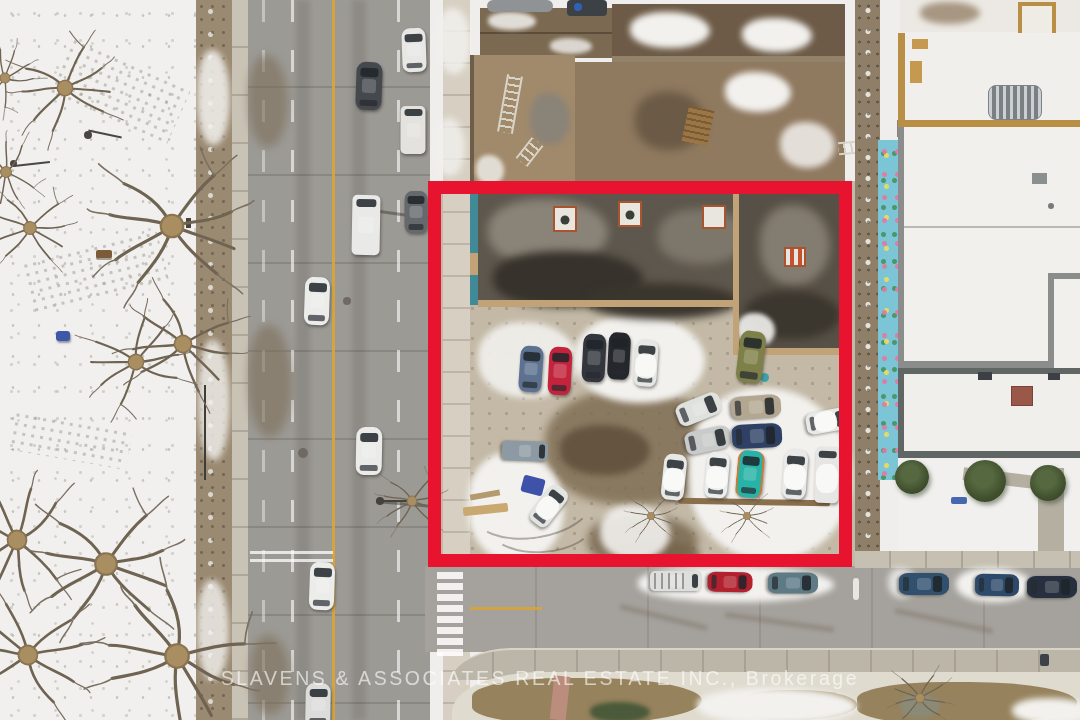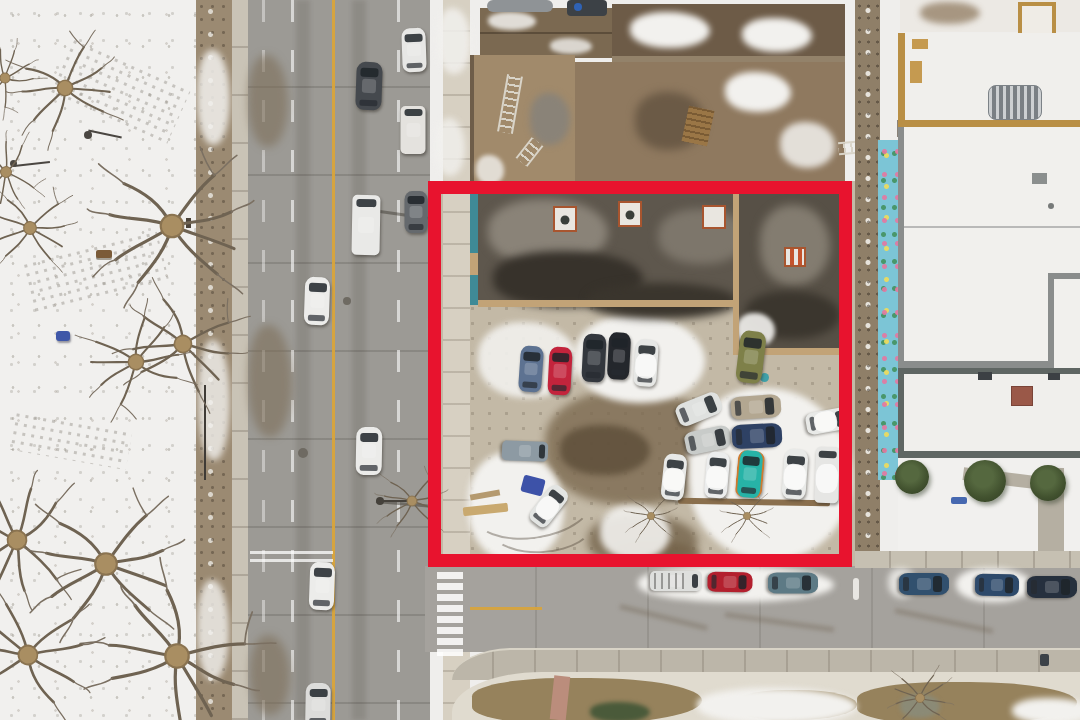--- a/index.html
+++ b/index.html
@@ -526,20 +526,23 @@
         <div class="rf" style="left: 22%; right: 22%; top: 36%; height: 28%; background: rgba(255, 255, 255, 0.18); border-radius: 3px;"></div>
       </div>
       <div class="car sedan" style="left: 1052px; top: 587px; width: 22px; height: 50px; background: rgb(38, 48, 62); border-radius: 34% 34% 30% 30% / 20% 20% 18% 18%; transform: translate(-50%, -50%) rotate(90deg);">
         <div class="ws" style="left: 14%; right: 14%; top: 13%; height: 19%; background: rgb(31, 36, 41); border-radius: 3px; opacity: 0.85;"></div>
         <div class="rw" style="left: 17%; right: 17%; bottom: 8%; height: 13%; background: rgb(38, 43, 48); border-radius: 2px; opacity: 0.7;"></div>
         <div class="rf" style="left: 22%; right: 22%; top: 36%; height: 28%; background: rgba(255, 255, 255, 0.18); border-radius: 3px;"></div>
       </div>
     </div>
 
   <div id="boundary" style="left: 428px; top: 181px; width: 424px; height: 386px; border-width: 13px; border-color: rgb(232, 19, 46);"></div>
+  <div id="watermark" style="color: rgba(255, 255, 255, 0.62);">
+    <span>SLAVENS &amp; ASSOCIATES REAL ESTATE INC., Brokerage</span>
+  </div>
 
   <svg width="0" height="0" style="position:absolute;">
     <defs>
       <g id="treeg" fill="none" stroke="#6f6352" stroke-width="2.2" stroke-linecap="round">
         <path d="M0 0 C14 -4 26 -2 42 -10"></path>
         <path d="M0 0 C10 -14 18 -26 30 -36"></path>
         <path d="M0 0 C-8 -16 -20 -24 -34 -30"></path>
         <path d="M0 0 C-16 -6 -30 -4 -44 -8"></path>
         <path d="M0 0 C-14 10 -28 14 -40 24"></path>
         <path d="M0 0 C-4 16 -14 28 -24 40"></path>

